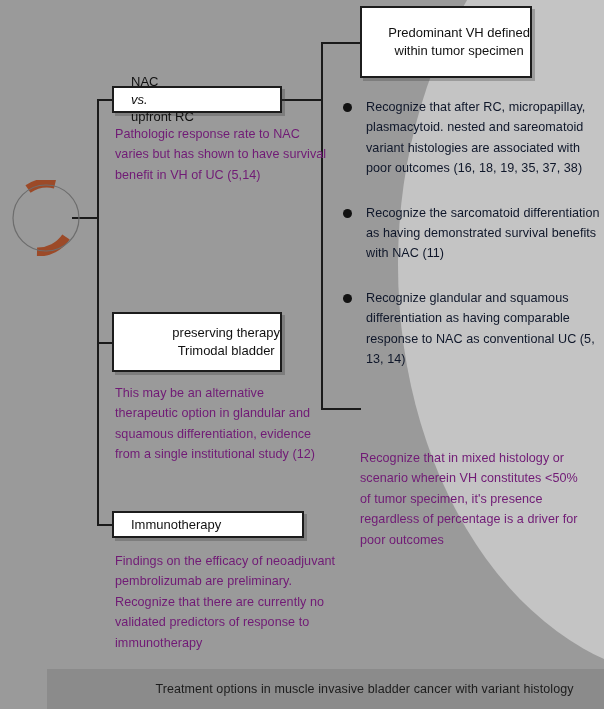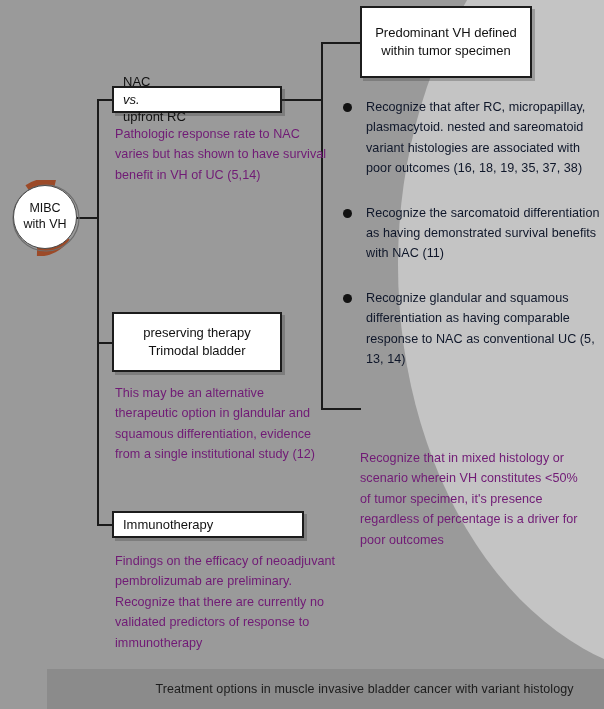--- a/index.html
+++ b/index.html
@@ -118,22 +118,22 @@
     border: 2px solid #1c1c1c;
     box-sizing: border-box;
     box-shadow: 3px 3px 0 rgba(60,60,60,0.30);
     z-index: 25;
     display: flex;
     align-items: center;
     color: #111111;
     font-size: 13px;
     line-height: 1.35;
   }
-  .box.center { justify-content: center; text-align: center; }
-  .box.left { justify-content: flex-start; text-align: left; padding-left: 9px; }
+  .box.center { justify-content: flex-end; text-align: center; }
+  .box.left { justify-content: flex-start; text-align: left; padding-left: 17px; }
   .box span { display: block; }
 
   #box-nac      { left: 112px; top: 86px;  width: 170px; height: 27px; }
   #box-trimodal { left: 112px; top: 312px; width: 170px; height: 60px; }
   #box-immuno   { left: 112px; top: 511px; width: 192px; height: 27px; }
   #box-predominant { left: 360px; top: 6px;  width: 172px; height: 72px; }
   #box-mixed       { left: 360px; top: 381px; width: 172px; height: 56px; }
 
   
   .para {
@@ -200,24 +200,20 @@
   <div class="line line-h" style="left:321px; top:42px; width:40px;"></div>
 
   <div class="line line-h" style="left:321px; top:408px; width:40px;"></div>
 
   <div id="root-node">
     <svg id="root-node-arcs" viewBox="0 0 76 76">
       <path d="M 20 9 A 34 34 0 0 1 47 4" fill="none" stroke="#9c4a28" stroke-width="9" stroke-linecap="butt"></path>
       <path d="M 29 72 A 34 34 0 0 0 58 57" fill="none" stroke="#9c4a28" stroke-width="9" stroke-linecap="butt"></path>
       <circle cx="38" cy="38" r="33" fill="none" stroke="#6d6d6d" stroke-width="1.2"></circle>
     </svg>
-    <div id="root-node-disc">
-      <span>MIBC</span>
-      <span>with VH</span>
-    </div>
   </div>
 
   <div class="box left" id="box-nac">
     <span><span>NAC </span><i>vs.</i><span> upfront RC</span></span>
   </div>
 
   <div class="para" id="para-nac">Pathologic response rate to NAC varies but has shown to have survival benefit in VH of UC (5,14)</div>
 
   <div class="box center" id="box-trimodal">
     <div>

